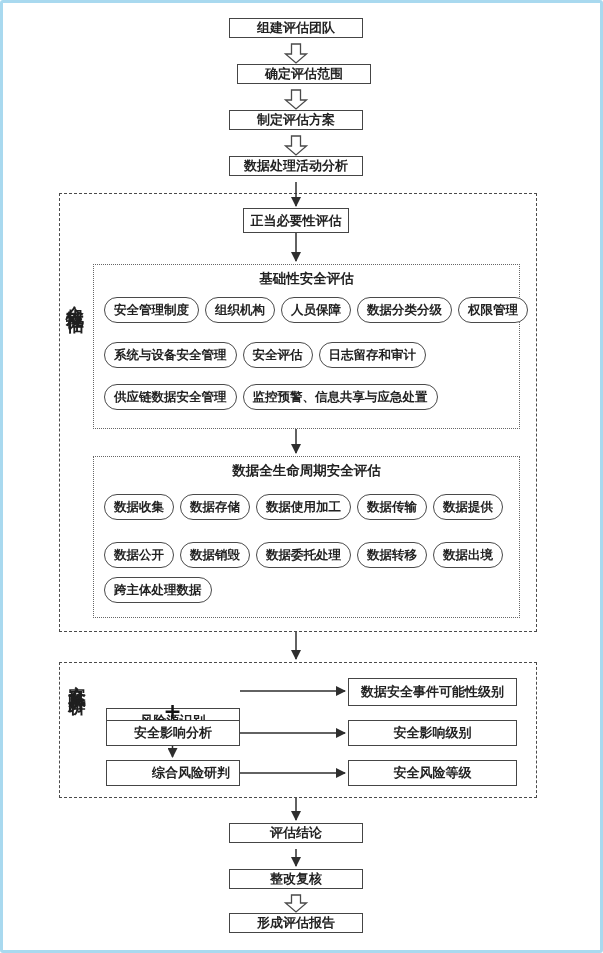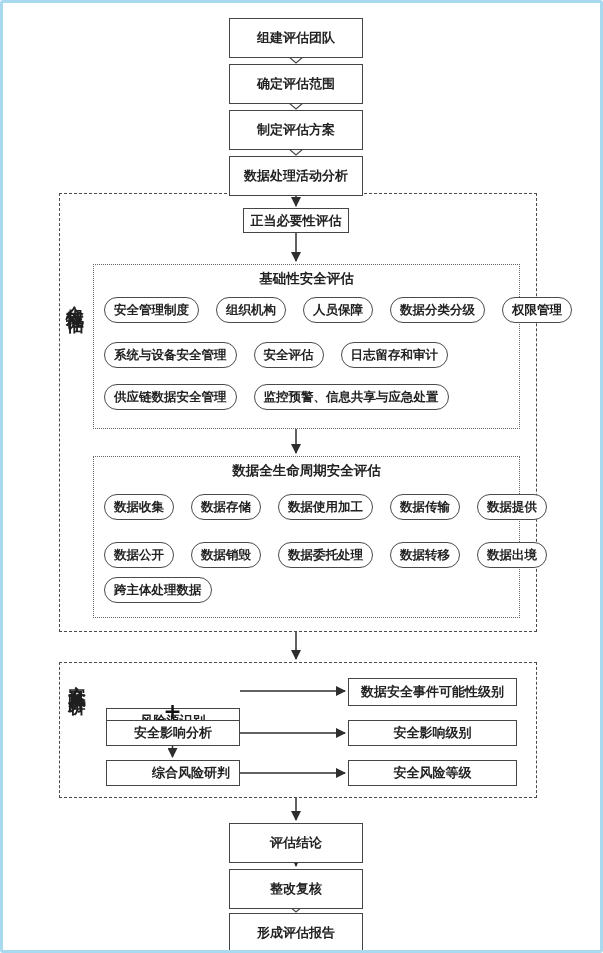--- a/index.html
+++ b/index.html
@@ -10,33 +10,33 @@
   .frame{
     position:absolute;inset:0;border:3px solid #a9d9ef;border-radius:3px;
     pointer-events:none;z-index:30;
   }
   svg.connectors{position:absolute;left:0;top:0;z-index:5;}
   .box{
     position:absolute;box-sizing:border-box;background:#fff;
     border:1.4px solid #454545;display:flex;align-items:center;justify-content:center;
     font-size:13px;font-weight:600;color:#222;white-space:nowrap;z-index:10;
   }
-  .w134{width:134px;height:40px;left:229px;}
+  .w134{width:134px;height:20px;left:229px;}
   .dashed{
     position:absolute;box-sizing:border-box;border:1.7px dashed #4a4a4a;z-index:2;
   }
   .dotted{
     position:absolute;box-sizing:border-box;border:1.4px dotted #666;z-index:4;
     background:transparent;
   }
   .section-title{
     text-align:center;margin-top:5px;font-size:13.5px;font-weight:700;color:#222;
   }
   .pill-row{
-    display:flex;gap:17px;padding-left:10px;align-items:center;font-family:Liberation Mono, monospace;
+    display:flex;gap:6px;padding-left:10px;align-items:center;font-family:Liberation Mono, monospace;
   }
   .pill{
     box-sizing:border-box;height:26px;display:flex;align-items:center;
     border:1.4px solid #4a4a4a;border-radius:14px;padding:0 9px;
     font-size:12.5px;font-weight:600;color:#222;background:#fff;white-space:nowrap;
   }
   .mt-r1b{margin-top:9px;}  .mt-r2b{margin-top:19px;} .mt-r3b{margin-top:16px;}
   .mt-r1l{margin-top:14px;} .mt-r2l{margin-top:22px;} .mt-r3l{margin-top:9px;}
   .side-label{
     position:absolute;writing-mode:vertical-rl;text-orientation:upright;
@@ -74,21 +74,21 @@
       <line x1="296" y1="798" x2="296" y2="820" marker-end="url(#ah)"></line>
       <line x1="296" y1="849" x2="296" y2="866" marker-end="url(#ah)"></line>
       <line x1="172.5" y1="746" x2="172.5" y2="757" marker-end="url(#ah)"></line>
       <line x1="240" y1="691" x2="345" y2="691" marker-end="url(#ah)"></line>
       <line x1="240" y1="733" x2="345" y2="733" marker-end="url(#ah)"></line>
       <line x1="240" y1="773" x2="345" y2="773" marker-end="url(#ah)"></line>
     </g>
   </svg>
 
   <div class="box w134" style="top:18px;">组建评估团队</div>
-  <div class="box w134" style="top:64px;">确定评估范围</div>
+  <div class="box w134" style="top:64px;margin-left:8px;">确定评估范围</div>
   <div class="box w134" style="top:110px;">制定评估方案</div>
   <div class="box w134" style="top:156px;">数据处理活动分析</div>
 
   <div class="dashed" style="left:59px;top:193px;width:478px;height:439px;"></div>
   <div class="side-label" style="left:63px;top:292px;">合规性评估</div>
 
   <div class="box" style="left:243px;top:208px;width:106px;height:25px;">正当必要性评估</div>
 
   <div class="dotted" style="left:93px;top:264px;width:427px;height:165px;">
     <div class="section-title">基础性安全评估</div>

